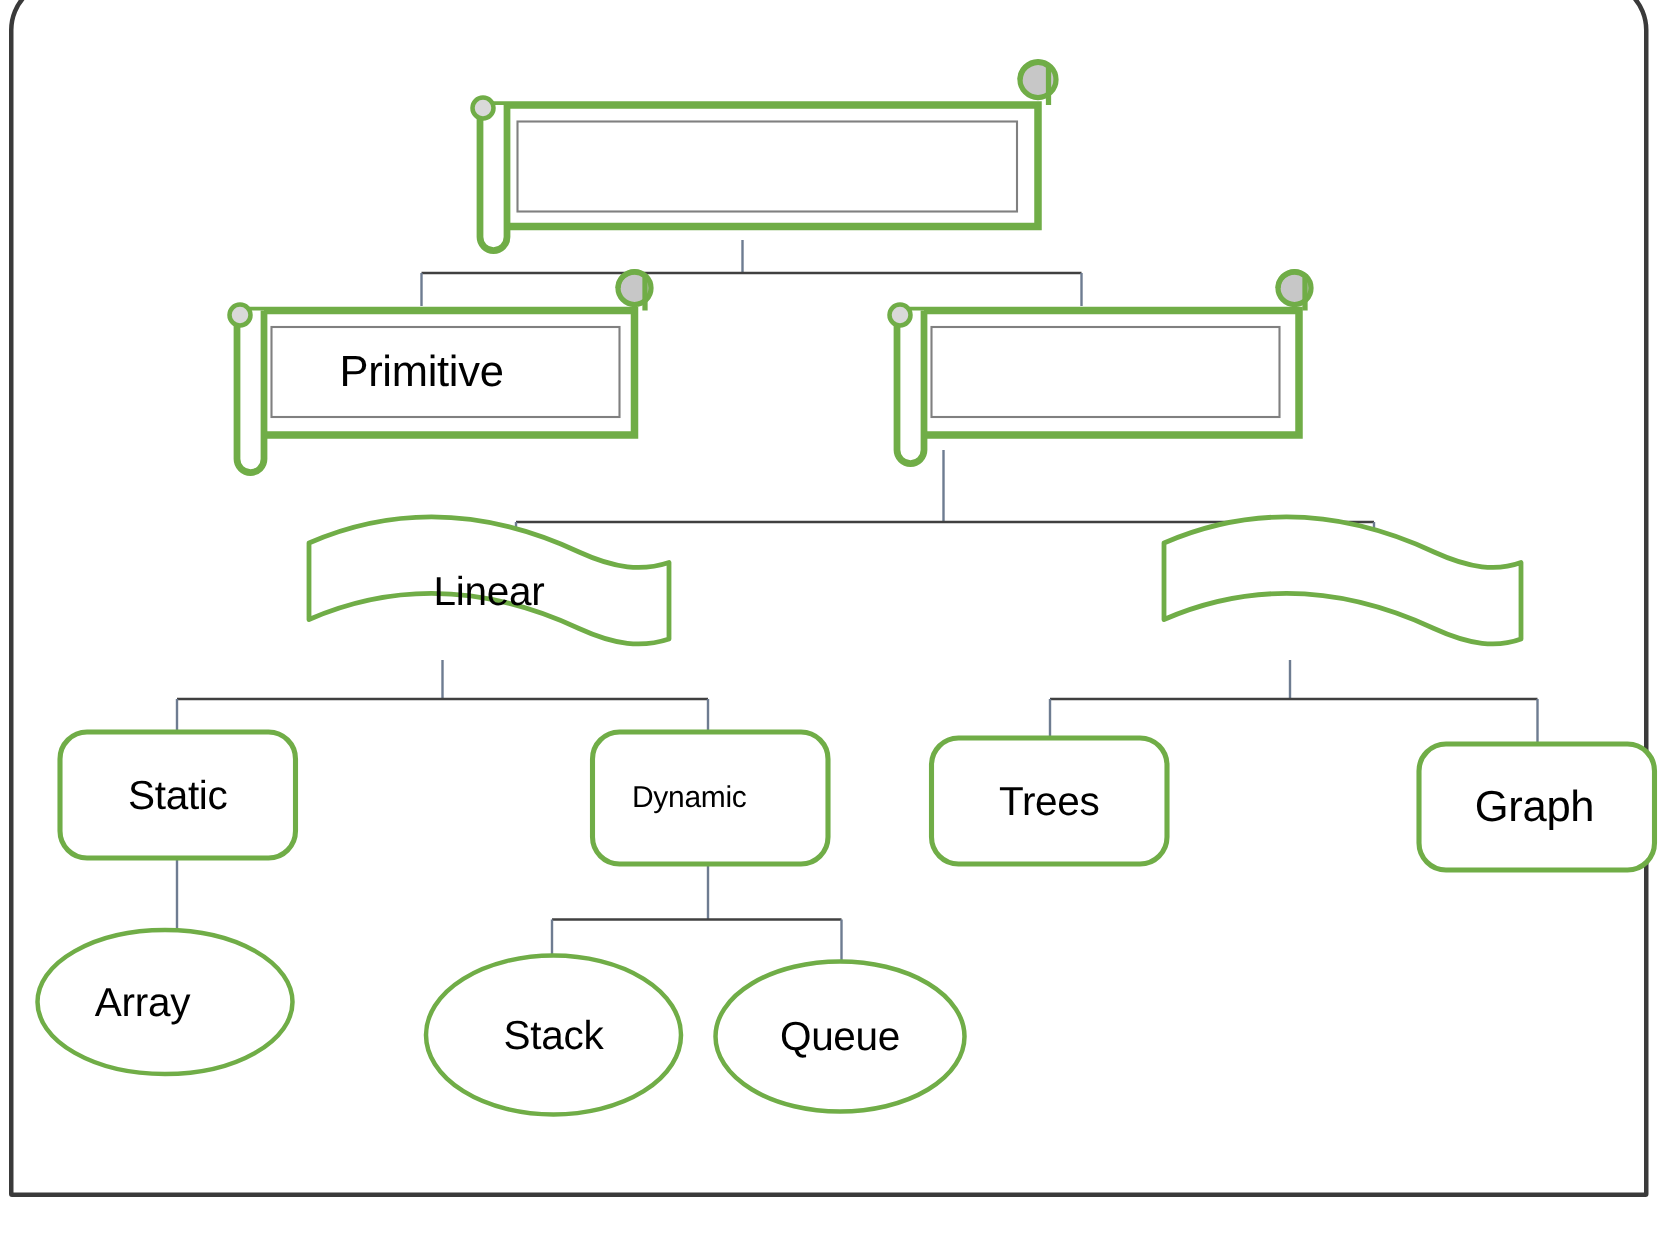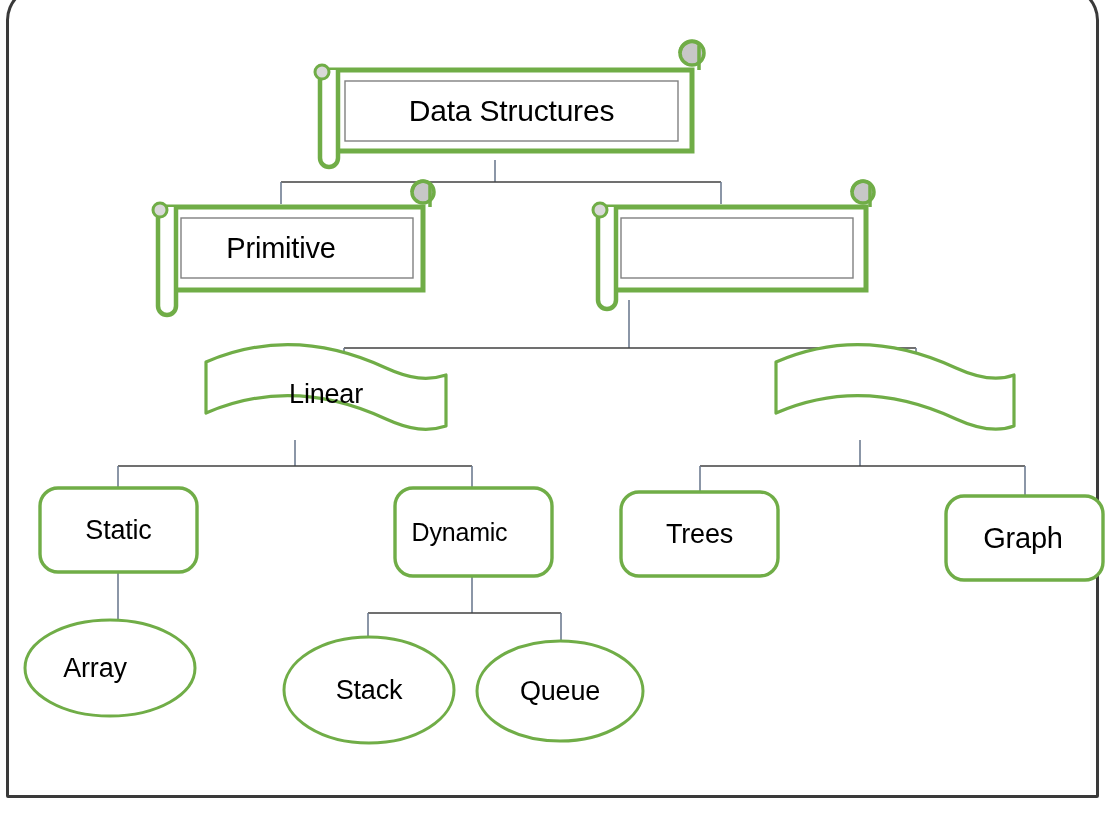--- a/index.html
+++ b/index.html
@@ -148,31 +148,30 @@
     <rect x="40" y="488" width="157" height="84" rx="18" ry="18" fill="#ffffff" stroke="#70AD47" stroke-width="3.4"></rect>
     <rect x="395" y="488" width="157" height="88" rx="18" ry="18" fill="#ffffff" stroke="#70AD47" stroke-width="3.4"></rect>
     <rect x="621" y="492" width="157" height="84" rx="18" ry="18" fill="#ffffff" stroke="#70AD47" stroke-width="3.4"></rect>
     <rect x="946" y="496" width="157" height="84" rx="18" ry="18" fill="#ffffff" stroke="#70AD47" stroke-width="3.4"></rect>
 
     <ellipse cx="110" cy="668" rx="85" ry="48" fill="#ffffff" stroke="#70AD47" stroke-width="3"></ellipse>
     <ellipse cx="369" cy="690" rx="85" ry="53" fill="#ffffff" stroke="#70AD47" stroke-width="3"></ellipse>
     <ellipse cx="560" cy="691" rx="83" ry="50" fill="#ffffff" stroke="#70AD47" stroke-width="3"></ellipse>
   </svg>
 
-  <div class="node-label" style="left:345px; top:81px; width:333px; height:60px; font-size:30px;">Data Structures</div>
 
   <div class="node-label" style="left:181px; top:218px; width:200px; height:60px; font-size:29px;text-align:right;">Primitive</div>
 
 
   <div class="node-label" style="left:206px; top:372px; width:240px; height:44px; font-size:27px;">Linear</div>
 
 
   <div class="node-label" style="left:40px; top:488px; width:157px; height:84px; font-size:27px;">Static</div>
 
-  <div class="node-label" style="left:395px; top:488px; width:129px; height:88px; font-size:25px;">Dynamic</div>
+  <div class="node-label" style="left:395px; top:488px; width:129px; height:88px; font-size:20px;">Dynamic</div>
 
   <div class="node-label" style="left:621px; top:492px; width:157px; height:84px; font-size:27px;border-radius:11px;">Trees</div>
 
   <div class="node-label" style="left:946px; top:496px; width:154px; height:84px; font-size:29px;">Graph</div>
 
   <div class="node-label" style="left:25px; top:644px; width:140px; height:48px; font-size:27px;">Array</div>
 
   <div class="node-label" style="left:477px; top:667px; width:166px; height:48px; font-size:27px;">Queue</div>
 
   <div class="node-label" style="left:284px; top:666px; width:170px; height:48px; font-size:27px;">Stack</div>

